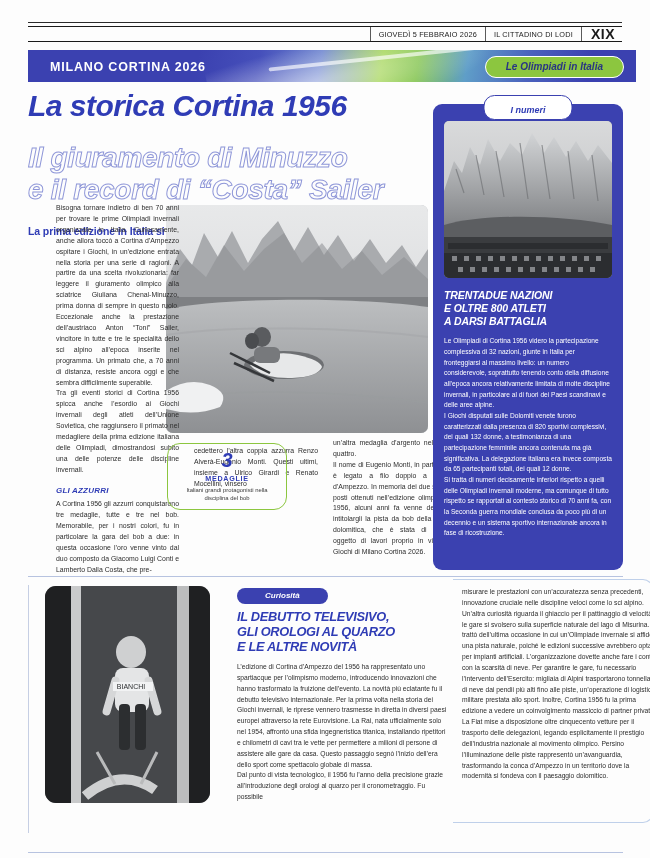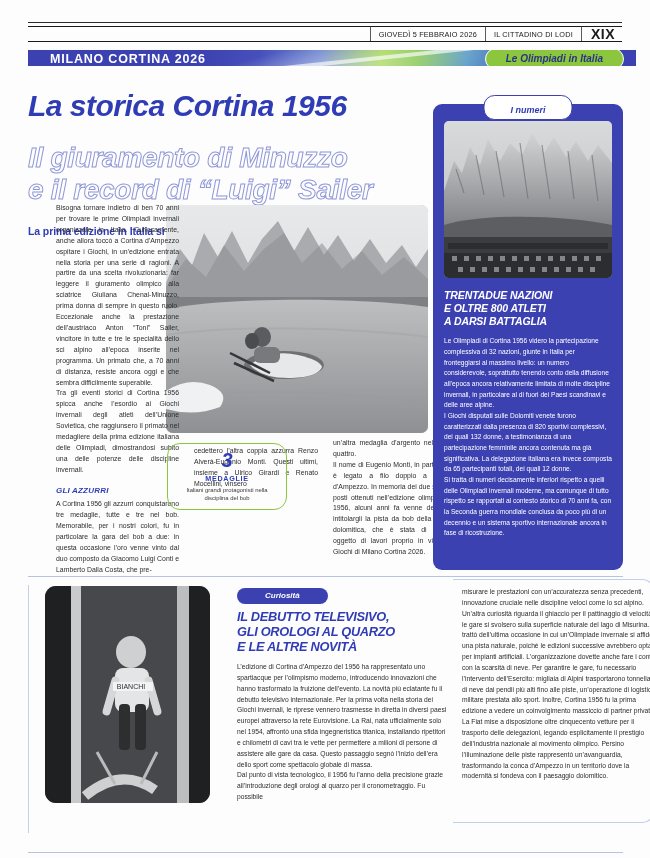--- a/index.html
+++ b/index.html
@@ -45,21 +45,21 @@
     font-weight: bold;
     font-size: 14px;
     letter-spacing: .5px;
     padding: 0 7px 0 9px;
   }
 
   
   .masthead {
     position: absolute;
     left: 28px; top: 50px;
-    width: 608px; height: 16px;
+    width: 608px; height: 32px;
     background: linear-gradient(100deg,
         #3b41b0 0%, #3b41b0 28%, #4650bb 38%,
         #6f86d0 48%, #9fd34e 58%, #7fc24a 64%,
         #5f9ec8 72%, #4a62bd 82%, #3b41b0 92%, #3b41b0 100%);
     overflow: hidden;
     display: flex; align-items: center;
     justify-content: space-between;
     padding: 1px 12px 0 22px;
   }
   .masthead::before {
@@ -343,21 +343,21 @@
       <span>MILANO CORTINA</span>
       <span class="yr">2026</span>
     </div>
     <div class="mh-pill">Le Olimpiadi in Italia</div>
   </div>
 
   <div class="headline-wrap">
     <div class="h-main">La storica Cortina 1956</div>
     <div class="h-outline">
       <span class="ln">Il giuramento di Minuzzo</span>
-      <span class="ln">e il record di “Luigi” Sailer</span>
+      <span class="ln">e il record di “Costa” Sailer</span>
     </div>
     <div class="h-sub">La prima edizione in Italia si tenne proprio nella città dolomitica</div>
   </div>
 
   <div class="photo-bob">
     <svg width="262" height="228" viewBox="0 0 262 228">
       <defs>
         <linearGradient id="skyg" x1="0" y1="0" x2="0" y2="1">
           <stop offset="0%" stop-color="#e8e9ea"></stop>
             <stop offset="100%" stop-color="#cfd1d3"></stop>

